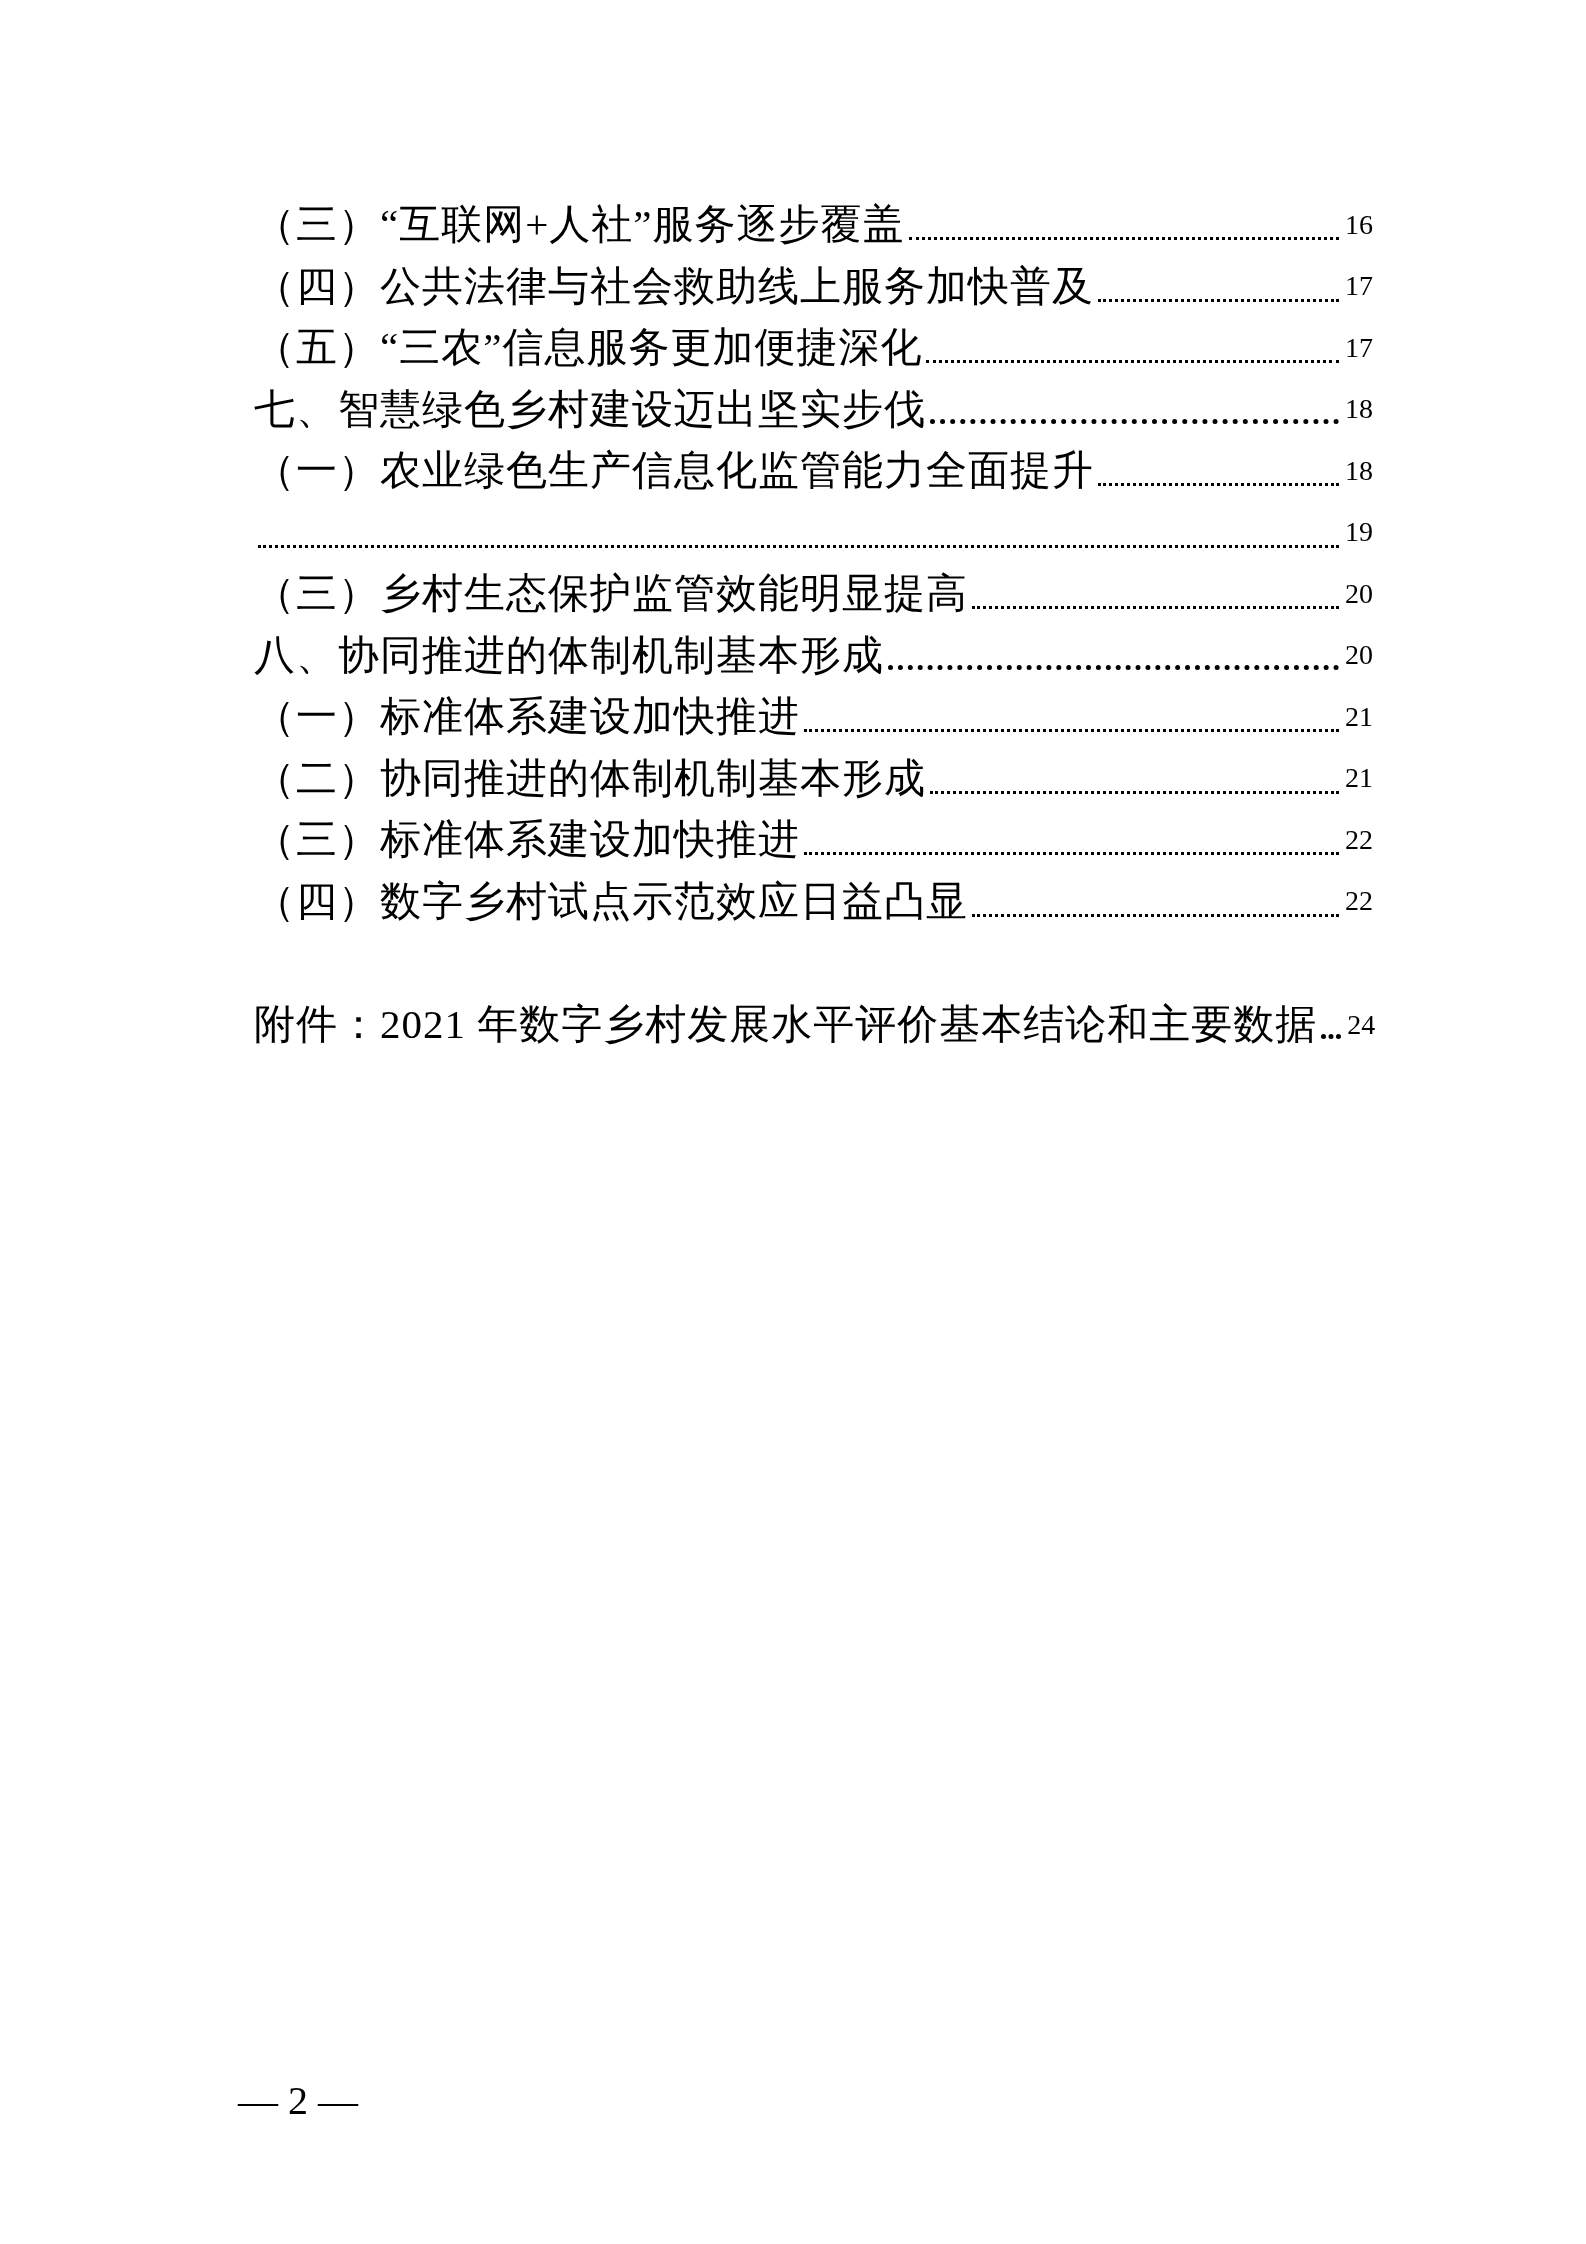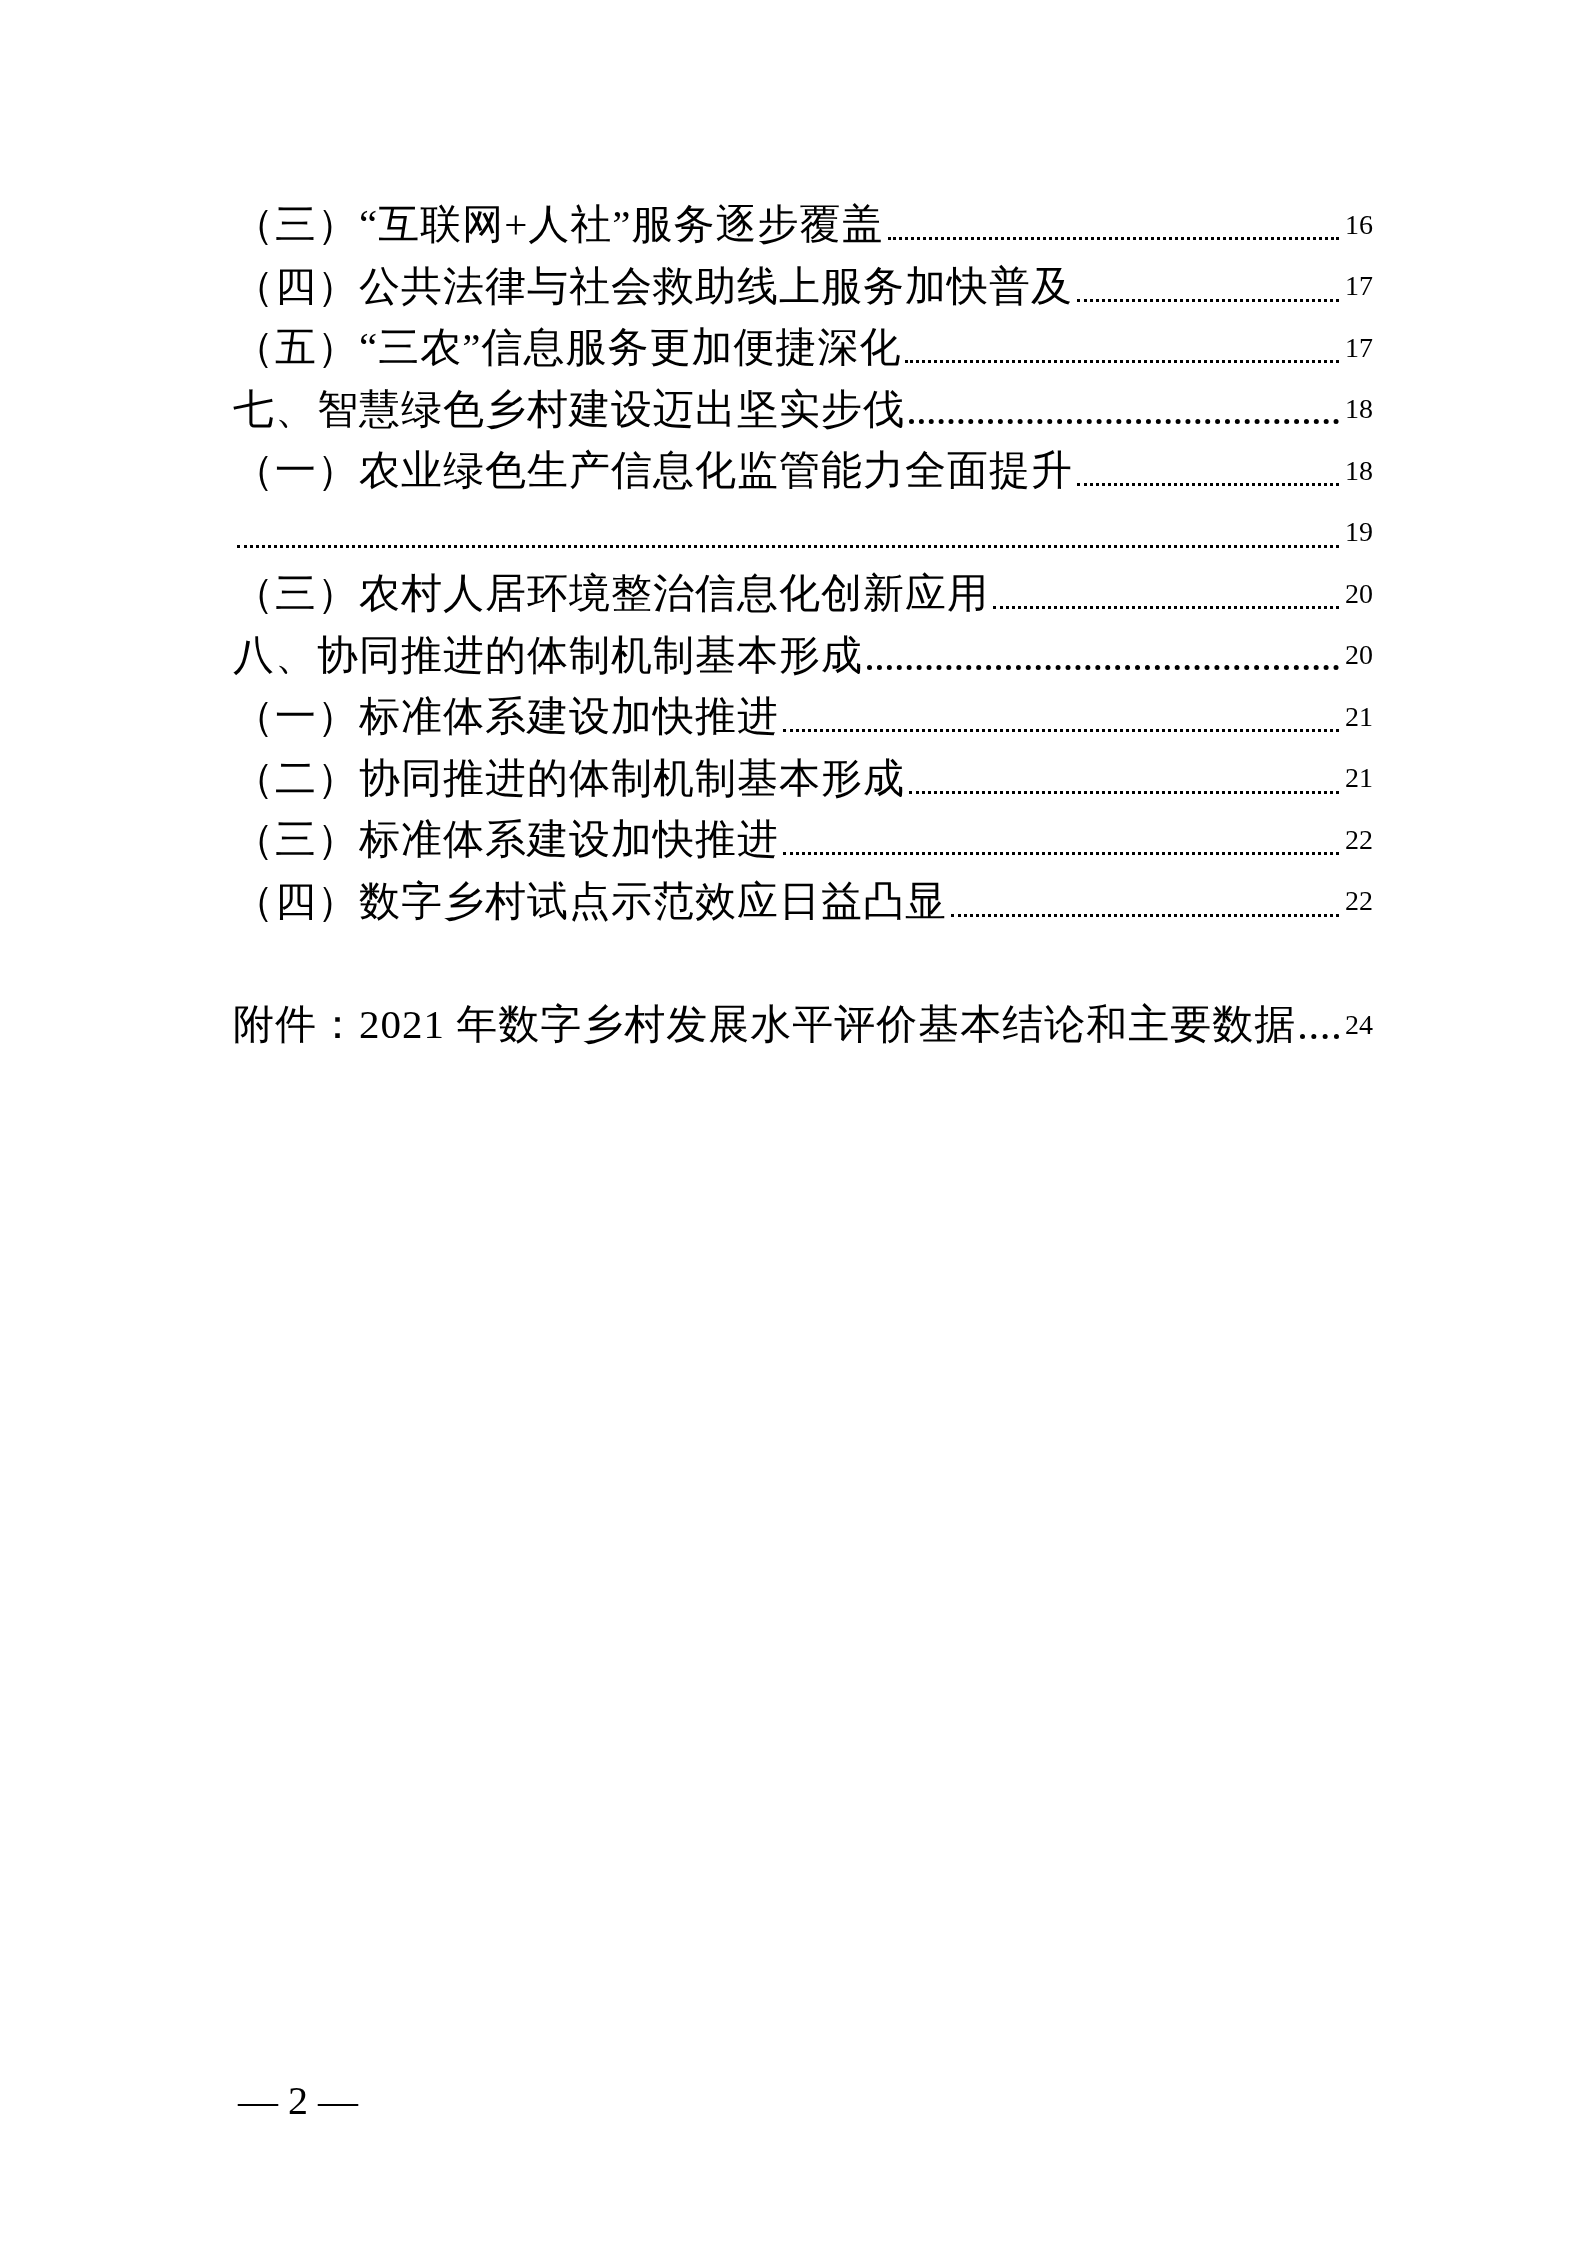--- a/index.html
+++ b/index.html
@@ -24,20 +24,21 @@
     list-style: none;
     margin: 0;
     padding: 0;
   }
   .toc-entry {
     display: flex;
     align-items: center;
     height: 61.5px;
     font-size: 41px;
     white-space: nowrap;
+    margin-left: 21px;
   }
   .toc-entry .label {
     flex: 0 0 auto;
     letter-spacing: 1px;
   }
   .toc-entry .leader {
     flex: 1 1 auto;
     height: 0;
     border-bottom: 3px dotted #000000;
     margin: 0 6px 0 4px;
@@ -98,21 +99,21 @@
       <li class="toc-entry">
     <span class="label">（一）农业绿色生产信息化监管能力全面提升</span>
     <span class="leader"></span>
     <span class="pagenum">18</span>
   </li>
       <li class="toc-entry">
     <span class="leader"></span>
     <span class="pagenum">19</span>
   </li>
       <li class="toc-entry">
-    <span class="label">（三）农村人居环境整治信息化创新应用</span>
+    <span class="label">（三）乡村生态保护监管效能明显提高</span>
     <span class="leader"></span>
     <span class="pagenum">20</span>
   </li>
       <li class="toc-entry bold">
     <span class="label">八、协同推进的体制机制基本形成</span>
     <span class="leader"></span>
     <span class="pagenum">20</span>
   </li>
       <li class="toc-entry">
     <span class="label">（一）标准体系建设加快推进</span>

